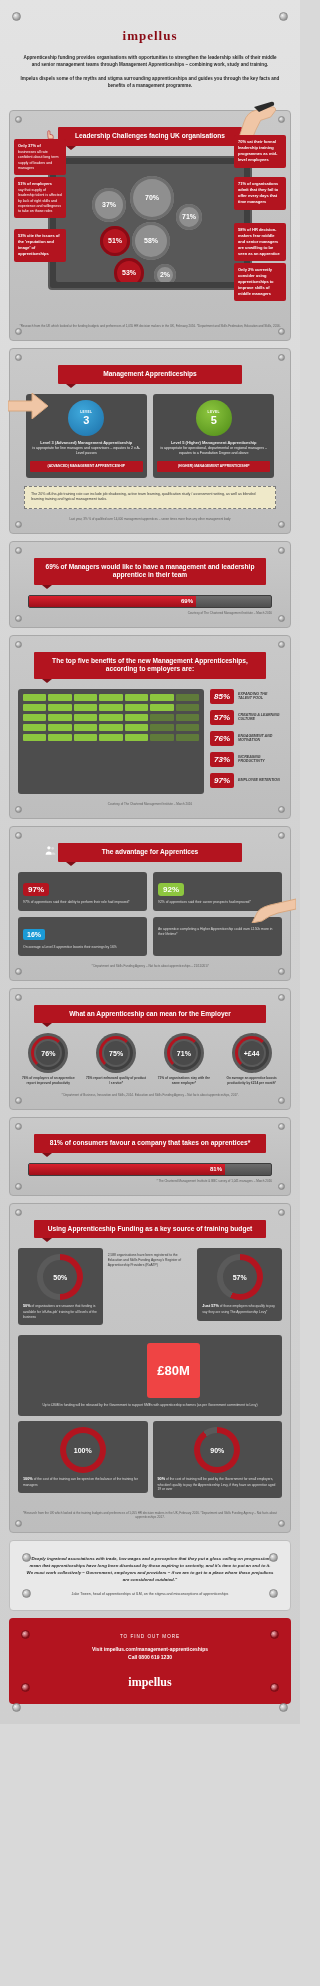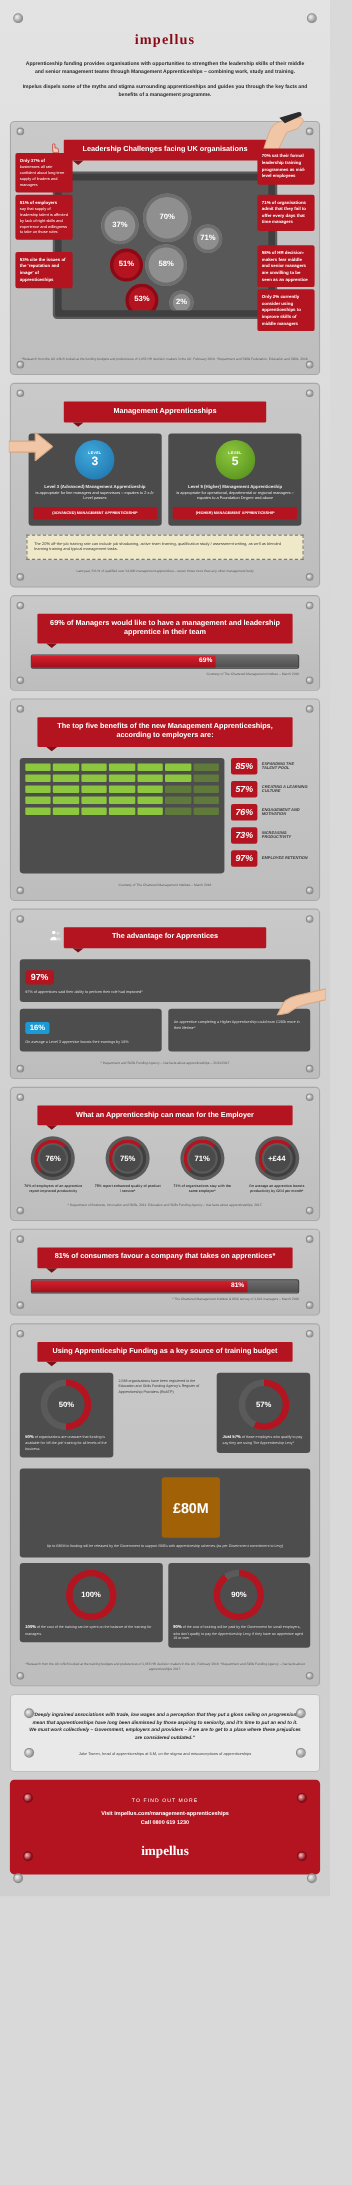--- a/index.html
+++ b/index.html
@@ -280,21 +280,21 @@
   .center-coin{
     width:52px;height:52px;border-radius:50%;margin:0 auto;
     background: radial-gradient(circle at 40% 35%, #3fb3e6, #156c9e);
     display:flex;align-items:center;justify-content:center;
     color:#fff;font-weight:bold;font-size:11px;
   }
   .green-box{
     background:#4d4d4d;border-radius:3px;padding:8px 5px;text-align:center;margin:5px 0;
   }
   .green-box .amt{
-    display:inline-block;background:#a16207;color:#fff;font-weight:bold;
+    display:inline-block;background:#ef4444;color:#fff;font-weight:bold;
     font-size:13px;padding:20px 10px;border-radius:3px;margin-left:47px;
   }
 
   
   .quote {
     margin: 7px 9px; background:#e9e9e9; border:1px solid #bfbfbf;
     border-radius:4px; padding:14px 16px; position:relative;
   }
   .quote p{font-size:4.4px;line-height:1.65;font-style:italic;font-weight:bold;color:#2b2b2b;text-align:center;}
   .quote .attrib{font-size:3.6px;text-align:center;margin-top:8px;color:#444;}
@@ -547,20 +547,24 @@
           <path d="M13 20c0-3 2-5 4-5s4 2 4 5z" fill="#ddd"></path>
       </svg>
       <span>The advantage for Apprentices</span>
     </div>
 
     <div class="adv-row">
       <div class="adv-box">
         <div class="adv-bubble">97%</div>
         <div class="adv-txt">97% of apprentices said their ability to perform their role had improved*</div>
       </div>
+      <div class="adv-box">
+        <div class="adv-bubble green">92%</div>
+        <div class="adv-txt">92% of apprentices said their career prospects had improved*</div>
+      </div>
     </div>
 
     <div class="adv-row" style="margin-top:6px">
       <div class="adv-box">
         <div class="adv-small">16%</div>
         <div class="adv-txt">On average a Level 3 apprentice boosts their earnings by 16%</div>
       </div>
       <div class="adv-box">
         <div class="adv-txt">An apprentice completing a Higher Apprenticeship could earn £150k more in their lifetime*</div>
       </div>

